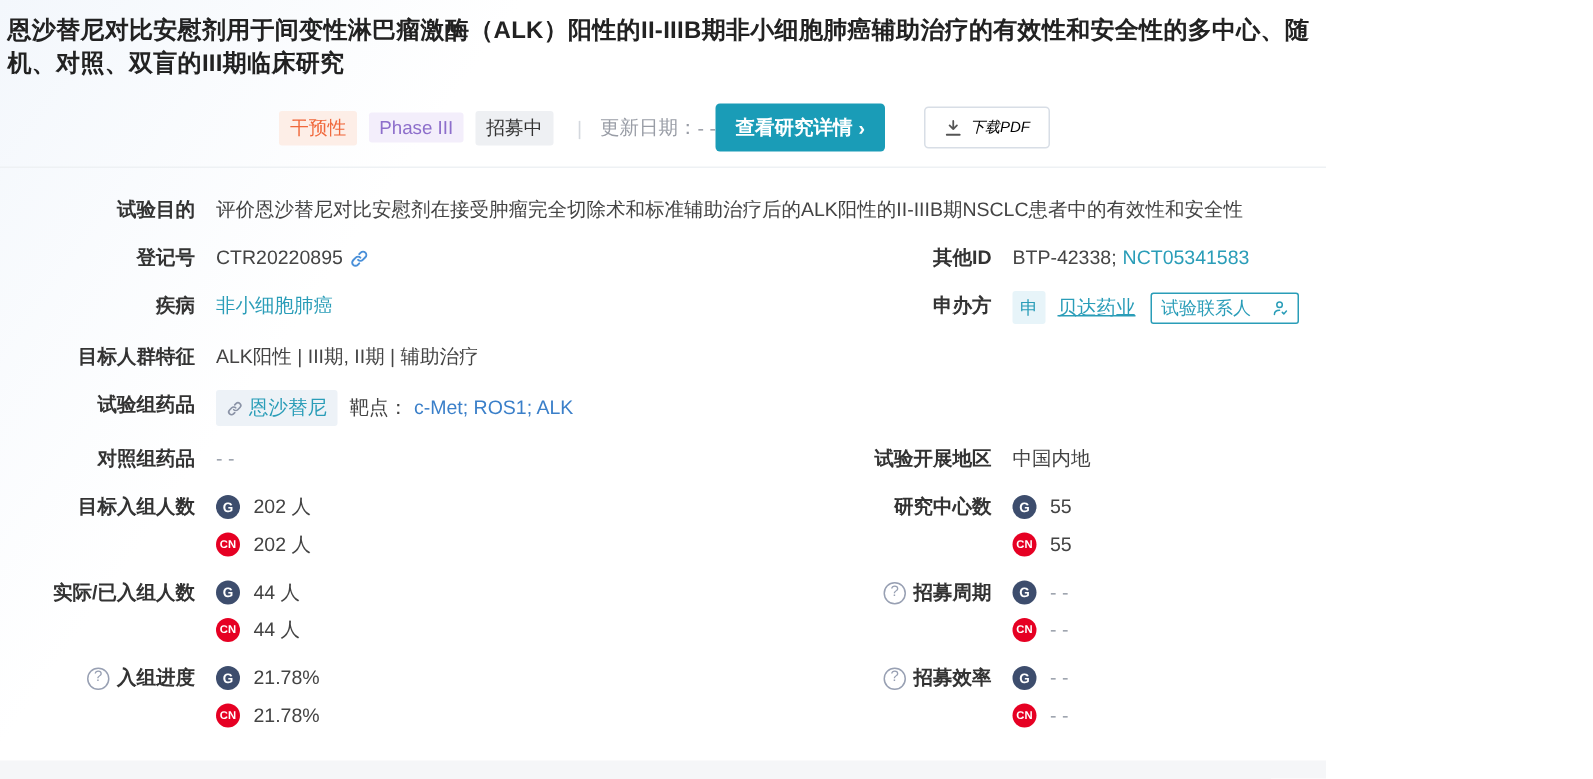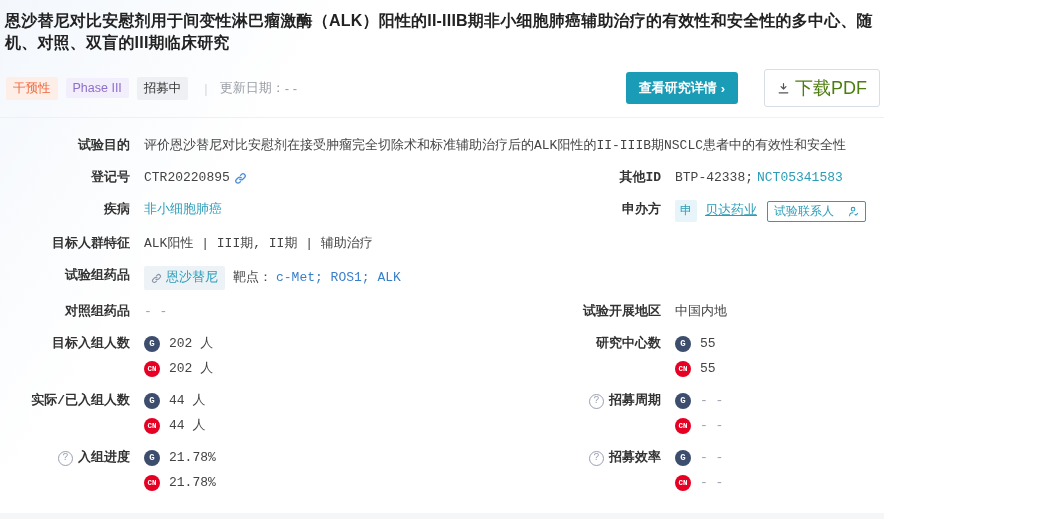--- a/index.html
+++ b/index.html
@@ -15,45 +15,45 @@
   .page-title {
     font-size: 16px;
     font-weight: 700;
     color: #222;
     padding: 10px 10px 0 5px;
     line-height: 1.35;
     letter-spacing: 0.2px;
   }
   .meta-row {
     display: flex;
-    justify-content: space-between;
+    justify-content: center;
     align-items: center;
     padding: 16px 4px 10px 6px;
   }
   .tags-group { display: flex; align-items: center; }
   .tag { padding: 3px 7px; border-radius: 2px; font-size: 12.5px; margin-right: 8px; }
   .tag-orange { color: #f0683b; background: #fdeee7; }
   .tag-purple { color: #8d6ecb; background: #f3eefb; }
   .tag-gray   { color: #333;    background: #eef0f3; }
   .meta-sep { color: #d4d8de; margin: 0 12px 0 8px; }
   .update-text { color: #999da6; font-size: 13px; }
   .actions { display: flex; align-items: center; gap: 26px; }
   .btn-primary {
     background: #1a9cb7; color: #fff; border: none; border-radius: 3px;
     padding: 7px 13px; font-size: 13px; font-weight: 700; cursor: pointer;
     font-family: inherit; display: flex; align-items: center; gap: 4px;
   }
   .btn-outline {
-    background: #fff; color: #4d7c0f; border: 1px solid #d8dee6; border-radius: 3px;
-    padding: 6px 12px; font-size: 18px; cursor: pointer; font-family: inherit;
-    display: flex; align-items: center; gap: 5px;
+    background: #fff; color: #000000; border: 1px solid #d8dee6; border-radius: 3px;
+    padding: 6px 12px; font-size: 10px; cursor: pointer; font-family: inherit;
+    display: flex; align-items: center; gap: 5px; font-style: italic;
   }
   .btn-outline svg { color: #555; }
   .section-divider { border: none; border-top: 1px solid #eef1f4; }
-  .fields { padding: 12px 0 4px; font-family: Liberation Mono, monospace; }
+  .fields { padding: 12px 0 4px; }
   .field-grid { display: grid; grid-template-columns: 531px 531px; }
   .field-cell { display: flex; padding: 6px 0; align-items: flex-start; }
   .field-cell.full { grid-column: 1 / span 2; }
   .field-label {
     width: 130px; flex-shrink: 0; text-align: right; font-weight: 700; color: #333;
     display: flex; justify-content: flex-end; align-items: center; gap: 5px; line-height: 20px;
   }
   .field-value { margin-left: 14px; color: #444; line-height: 20px; display: flex; align-items: center; flex-wrap: wrap; gap: 4px; }
   .link-teal { color: #2a9db8; text-decoration: none; cursor: pointer; }
   .link-teal.u { text-decoration: underline; }

